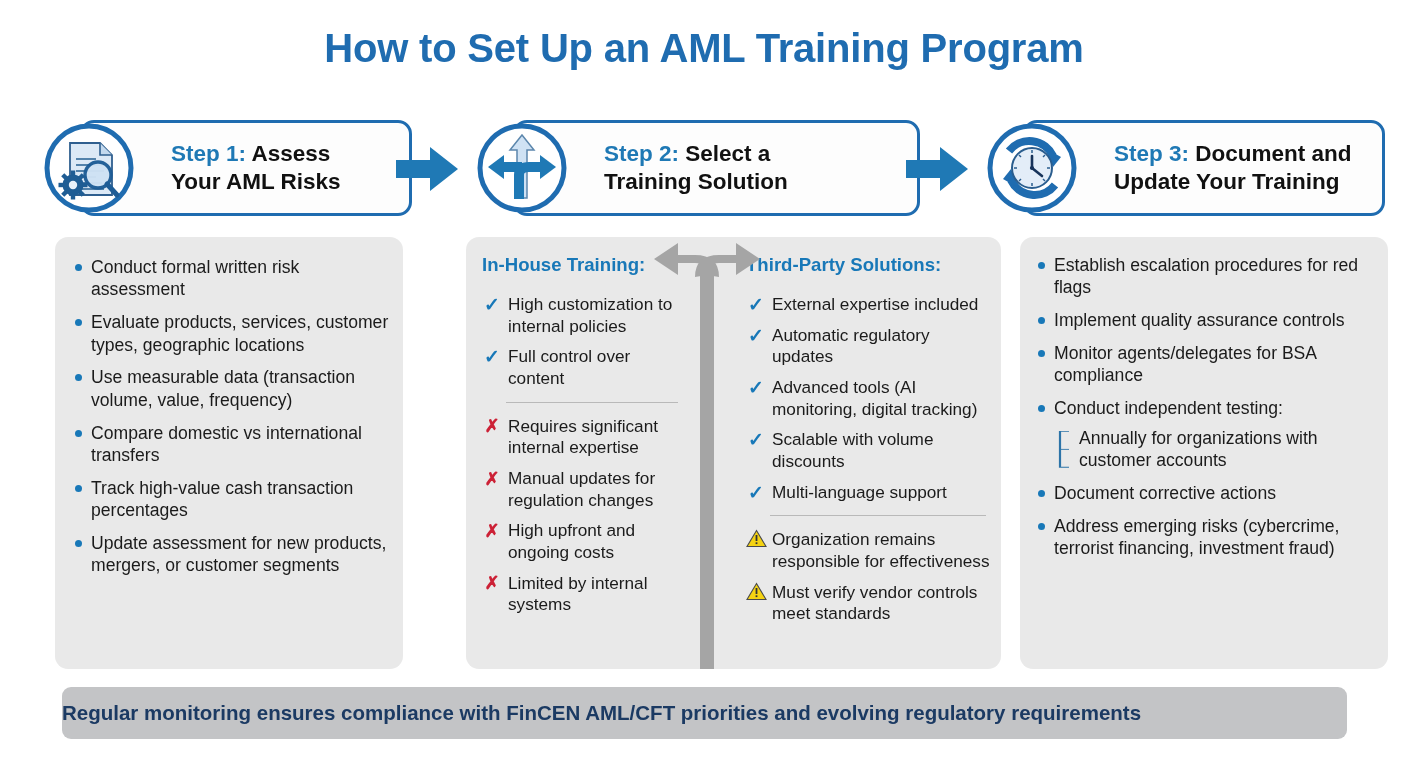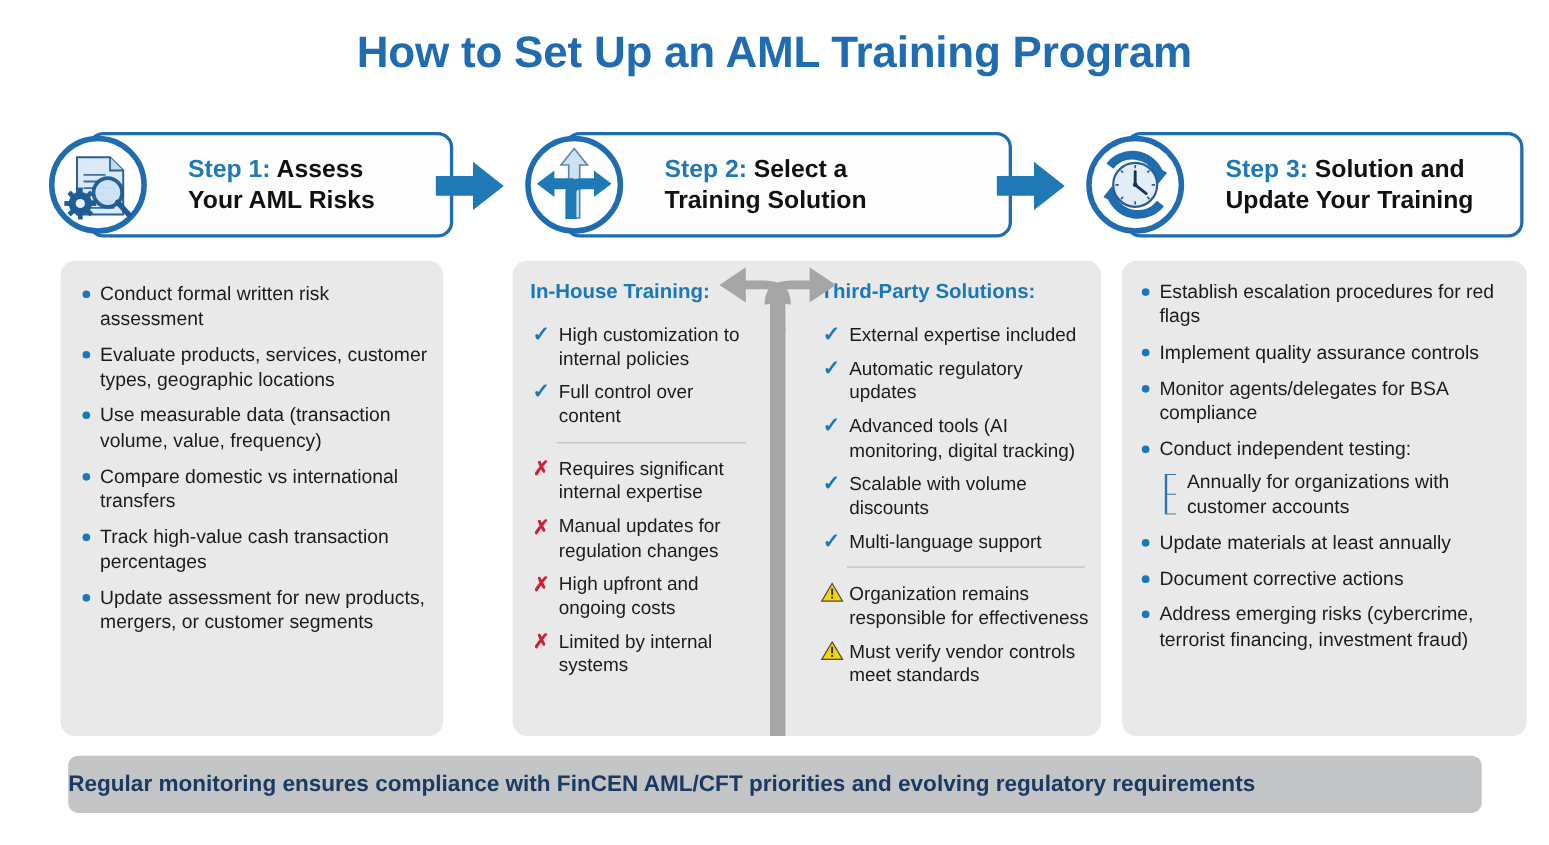--- a/index.html
+++ b/index.html
@@ -276,21 +276,21 @@
 
         <path d="M64 76 L64 52 Q64 44 74 44 L88 44" fill="none" stroke="#1f79b5" stroke-width="10"></path>
         <path d="M101 44 L85 32 V56 Z" fill="#1f79b5"></path>
       </svg>
     </div>
   </div>
 
   <div class="step-head s3">
     <div class="pill">
       <div class="pill-text">
-        <span class="stepno">Step 3:</span><span> Solution and</span><br>
+        <span class="stepno">Step 3:</span><span> Document and</span><br>
         <span>Update Your Training</span>
       </div>
     </div>
     <div class="badge">
       <svg width="130" height="90" viewBox="0 0 130 90">
         <circle cx="67" cy="45" r="42" fill="#ffffff" stroke="#1f6cb0" stroke-width="5"></circle>
 
         <path d="M44 28 A26 26 0 0 1 88 33" fill="none" stroke="#1f6cb0" stroke-width="8"></path>
         <path d="M96 34 L80 25 L88 44 Z" fill="#1f6cb0"></path>
         <path d="M90 62 A26 26 0 0 1 46 57" fill="none" stroke="#1f6cb0" stroke-width="8"></path>
@@ -436,21 +436,20 @@
     <div class="subwrap">
       <span class="bracket">
         <svg width="13" height="100%" viewBox="0 0 13 92" preserveAspectRatio="none">
           <path d="M12 1 H3 V91 H12" fill="none" stroke="#2d74a8" stroke-width="2.2"></path>
           <line x1="3" y1="46" x2="12" y2="46" stroke="#2d74a8" stroke-width="2.2"></line>
         </svg>
       </span>
       <div class="subitem">Annually for organizations with customer accounts</div>
     </div>
 
-    <div class="bitem">Update materials at least annually</div>
     <div class="bitem">Document corrective actions</div>
     <div class="bitem">Address emerging risks (cybercrime, terrorist financing, investment fraud)</div>
   </div>
 
   <div class="footer">
     <div class="footer-text">Regular monitoring ensures compliance with FinCEN AML/CFT priorities and evolving regulatory requirements</div>
   </div>
 
 </div>
 

